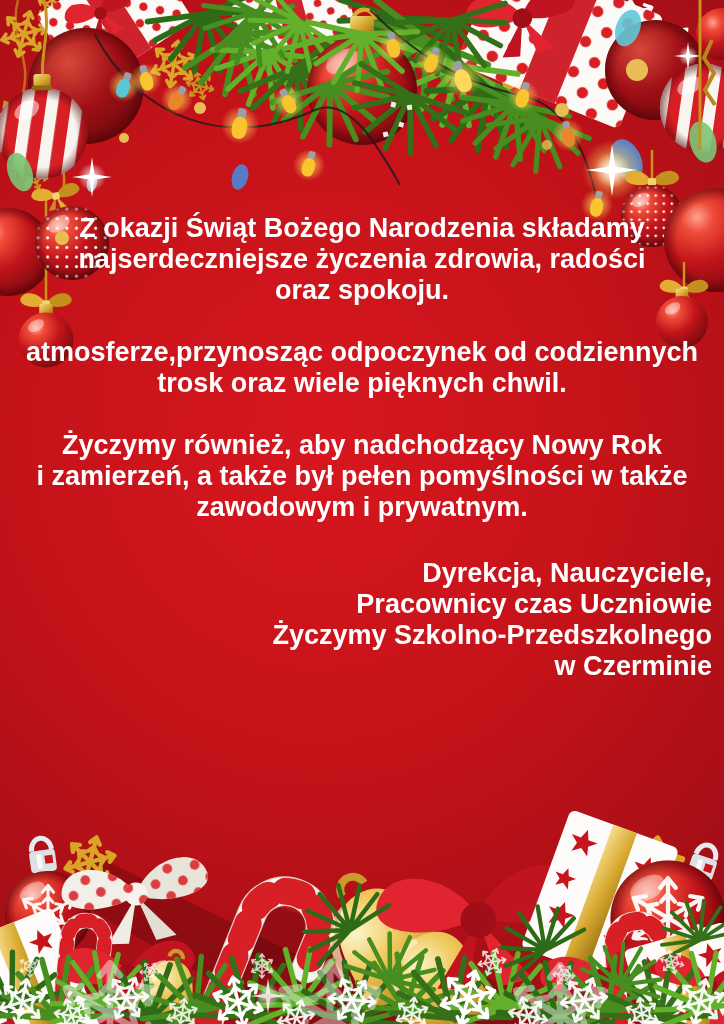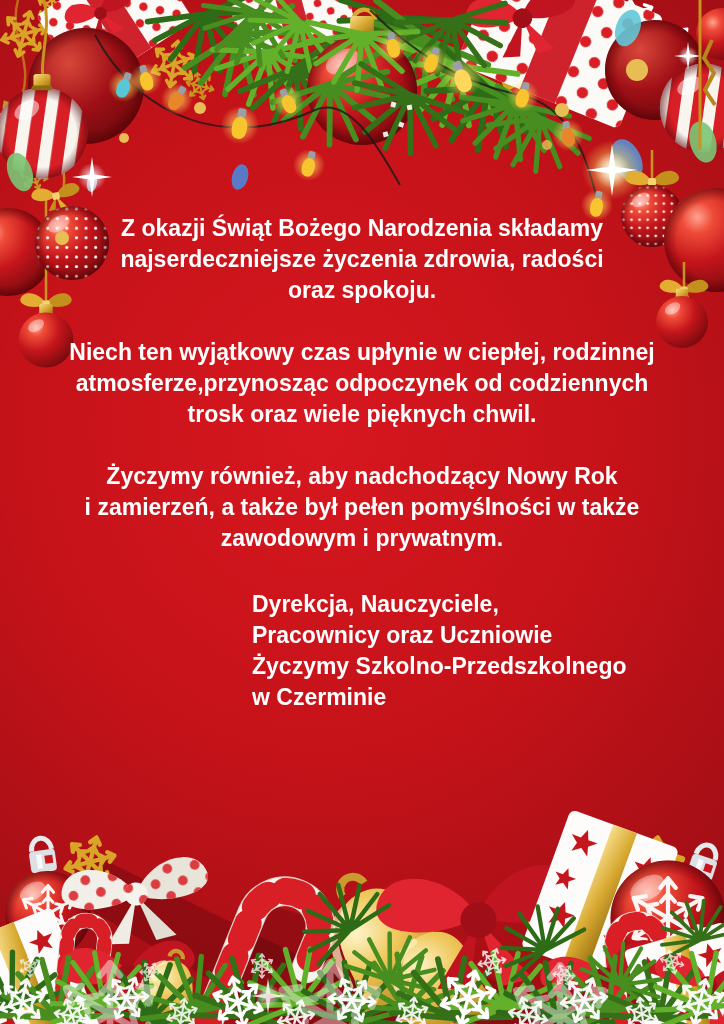--- a/index.html
+++ b/index.html
@@ -5,25 +5,25 @@
 <style>
   html,body{margin:0;padding:0;background:#1a1a1a;}
   .poster{
     position:relative;width:724px;height:1024px;overflow:hidden;
     background:radial-gradient(110% 85% at 44% 42%, #d7171f 0%, #c51219 38%, #a80f16 66%, #8c0f14 88%, #7d0c11 100%);
     font-family:"Liberation Sans","DejaVu Sans",sans-serif;
   }
   .deco{position:absolute;inset:0;z-index:1;}
   .text-layer{
     position:absolute;inset:0;z-index:2;padding-top:213px;box-sizing:border-box;
-    color:#ffffff;font-weight:700;font-size:23px;line-height:31px;text-align:center;
+    color:#ffffff;font-weight:700;font-size:27px;line-height:31px;text-align:center;
   }
   .para{margin:0 0 31px 0;}
   .line{display:block;white-space:nowrap;}
-  .signature{width:460px;margin-left:252px;margin-top:35px;text-align:left;}
+  .signature{width:460px;margin-left:252px;margin-top:35px;text-align:right;}
 </style>
 </head>
 <body>
 
 <div class="poster">
 
 <svg class="deco" width="724" height="1024" viewBox="0 0 724 1024" xmlns="http://www.w3.org/2000/svg">
   <defs>
     <radialGradient id="gBall" cx="0.32" cy="0.28" r="0.85">
       <stop offset="0" stop-color="#ffa38f"></stop>
@@ -431,30 +431,29 @@
   </g>
 </svg>
 
 <div class="text-layer">
   <div class="para">
     <span class="line">Z okazji Świąt Bożego Narodzenia składamy</span>
     <span class="line">najserdeczniejsze życzenia zdrowia, radości</span>
     <span class="line">oraz spokoju.</span>
   </div>
   <div class="para">
-    <span class="line">Niech ten wyjątkowy czas upłynie w ciepłej, rodzinnej</span>
     <span class="line">atmosferze,przynosząc odpoczynek od codziennych</span>
     <span class="line">trosk oraz wiele pięknych chwil.</span>
   </div>
   <div class="para">
     <span class="line">Życzymy również, aby nadchodzący Nowy Rok</span>
     <span class="line">i zamierzeń, a także był pełen pomyślności w także</span>
     <span class="line">zawodowym i prywatnym.</span>
   </div>
   <div class="signature">
     <span class="line">Dyrekcja, Nauczyciele,</span>
-    <span class="line">Pracownicy oraz Uczniowie</span>
+    <span class="line">Pracownicy czas Uczniowie</span>
     <span class="line">Życzymy Szkolno-Przedszkolnego</span>
     <span class="line">w Czerminie</span>
   </div>
 </div>
 
 </div>
 
 </body></html>

